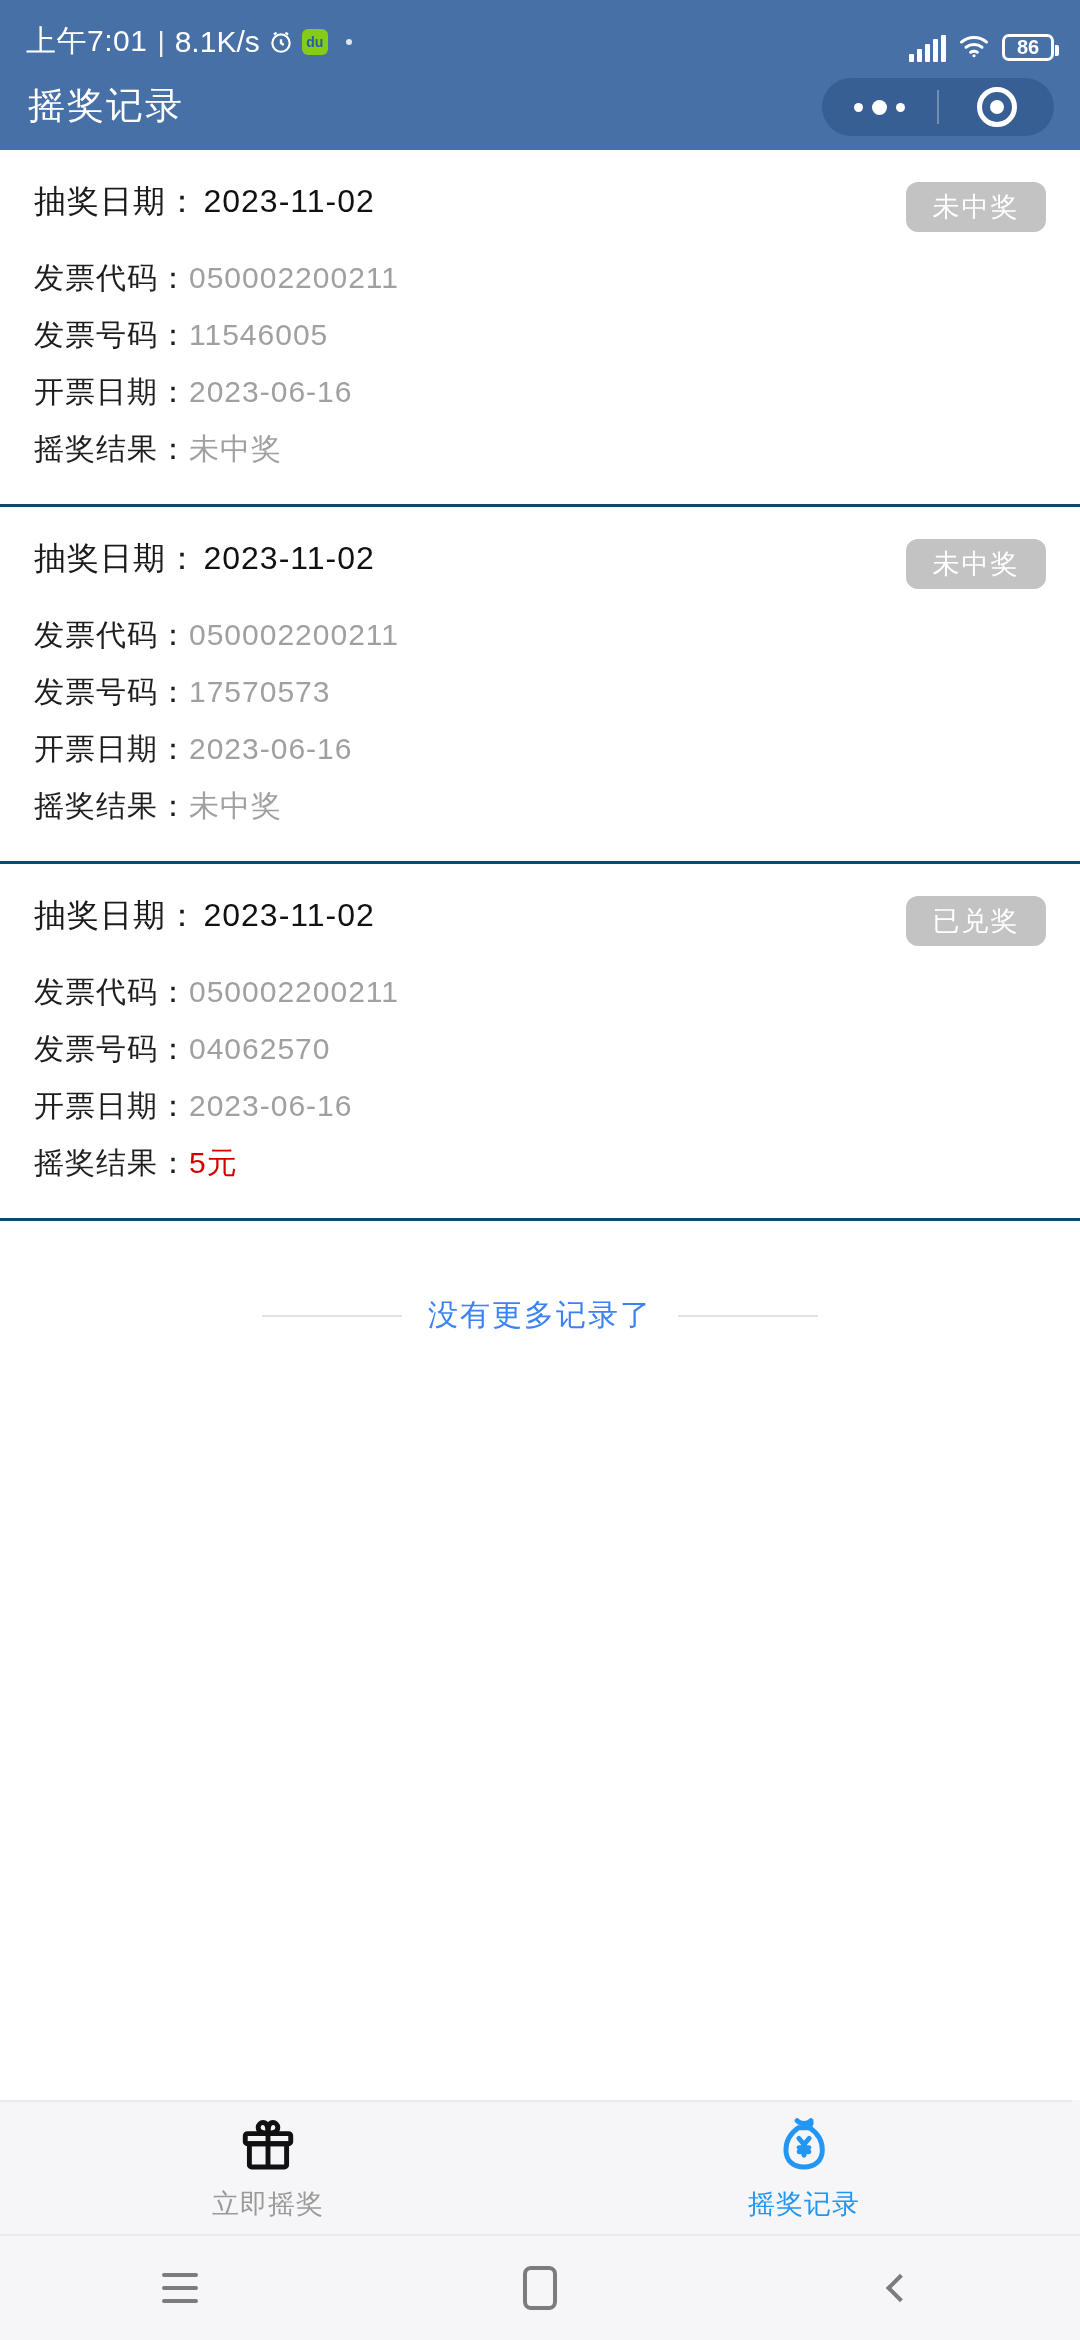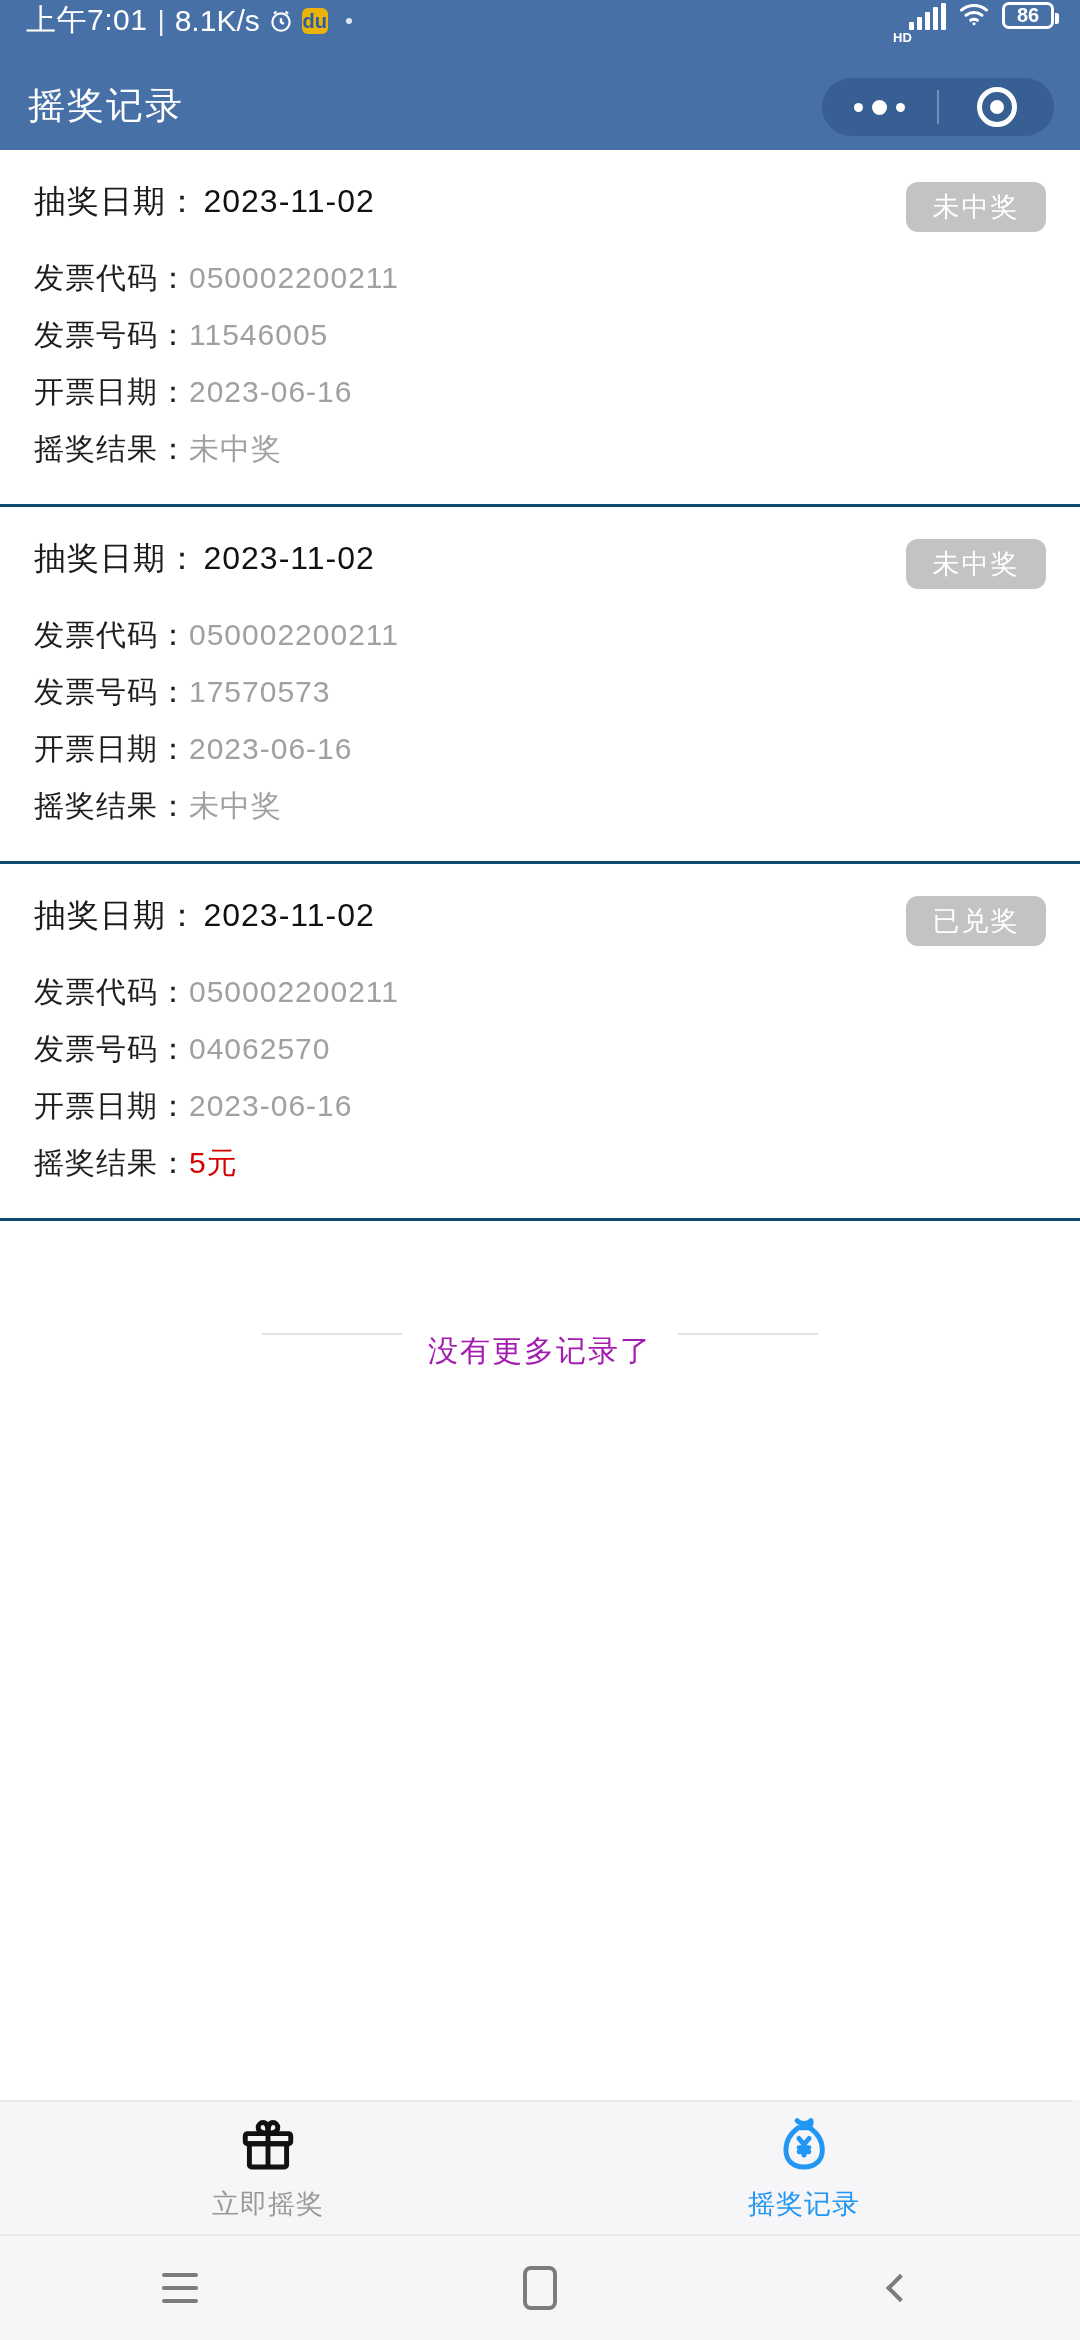--- a/index.html
+++ b/index.html
@@ -9,35 +9,35 @@
     background:#f6f6f8;
     overflow:hidden;
     position:relative;
   }
 
   
   .statusbar{
     height:62px;
     background:#4770a6;
     display:flex;
-    align-items:flex-start;
+    align-items:flex-end;
     padding:0 26px;
     color:#fff;
   }
   .sb-left{display:flex;align-items:center;gap:8px;}
   .sb-time{font-size:30px;letter-spacing:.5px;font-weight:400;white-space:nowrap;}
   .sb-net{font-size:30px;white-space:nowrap;}
   .sb-sep{font-size:28px;opacity:.9;margin:0 2px;}
   .sb-spacer{flex:1;}
   .sb-right{display:flex;align-items:center;gap:12px;}
   .alarm-ico{width:26px;height:26px;display:block;}
   .baidu-ico{
-    width:26px;height:26px;border-radius:6px;background:#eab308;
+    width:26px;height:26px;border-radius:6px;background:#84cc16;
     display:flex;align-items:center;justify-content:center;
-    font-size:20px;color:#2a5caa;font-weight:bold;line-height:1;
+    font-size:14px;color:#2a5caa;font-weight:bold;line-height:1;
   }
   .dot-ico{width:6px;height:6px;border-radius:50%;background:#dfe6f0;margin-left:10px;}
   .hd-wrap{position:relative;display:flex;align-items:flex-end;height:30px;}
   .hd-txt{font-size:13px;font-weight:bold;position:absolute;top:-2px;left:-2px;margin-top:32px;}
   .bars{display:flex;align-items:flex-end;gap:3px;height:26px;margin-left:14px;}
   .bars i{display:block;width:5px;background:#fff;border-radius:1px;}
   .bars i:nth-child(1){height:8px;}
   .bars i:nth-child(2){height:13px;}
   .bars i:nth-child(3){height:18px;}
   .bars i:nth-child(4){height:23px;}
@@ -105,21 +105,21 @@
   .row .k{font-size:30px;color:#1e1e1e;letter-spacing:1px;white-space:nowrap;}
   .row .v{font-size:30px;color:#a0a0a0;letter-spacing:1px;}
   .row .v.prize{color:#d40000;font-weight:normal;}
 
   
   .endline{
     display:flex;align-items:center;justify-content:center;gap:26px;
     padding:74px 0 0 0;background:#fff;
   }
   .endline .ln{width:140px;height:2px;background:#e2e2e2;}
-  .endline .tx{font-size:30px;color:#a21caf;letter-spacing:2px;margin-top:36px;}
+  .endline .tx{font-size:30px;color:#3b82f6;letter-spacing:2px;}
 
   
   .tabbar{
     position:absolute;left:0;right:8px;bottom:106px;height:134px;
     background:#f6f6f8;border-top:2px solid #e9e9ec;
     display:flex;align-items:center;
   }
   .tab{
     flex:1;display:flex;flex-direction:column;align-items:center;
     justify-content:center;gap:10px;

